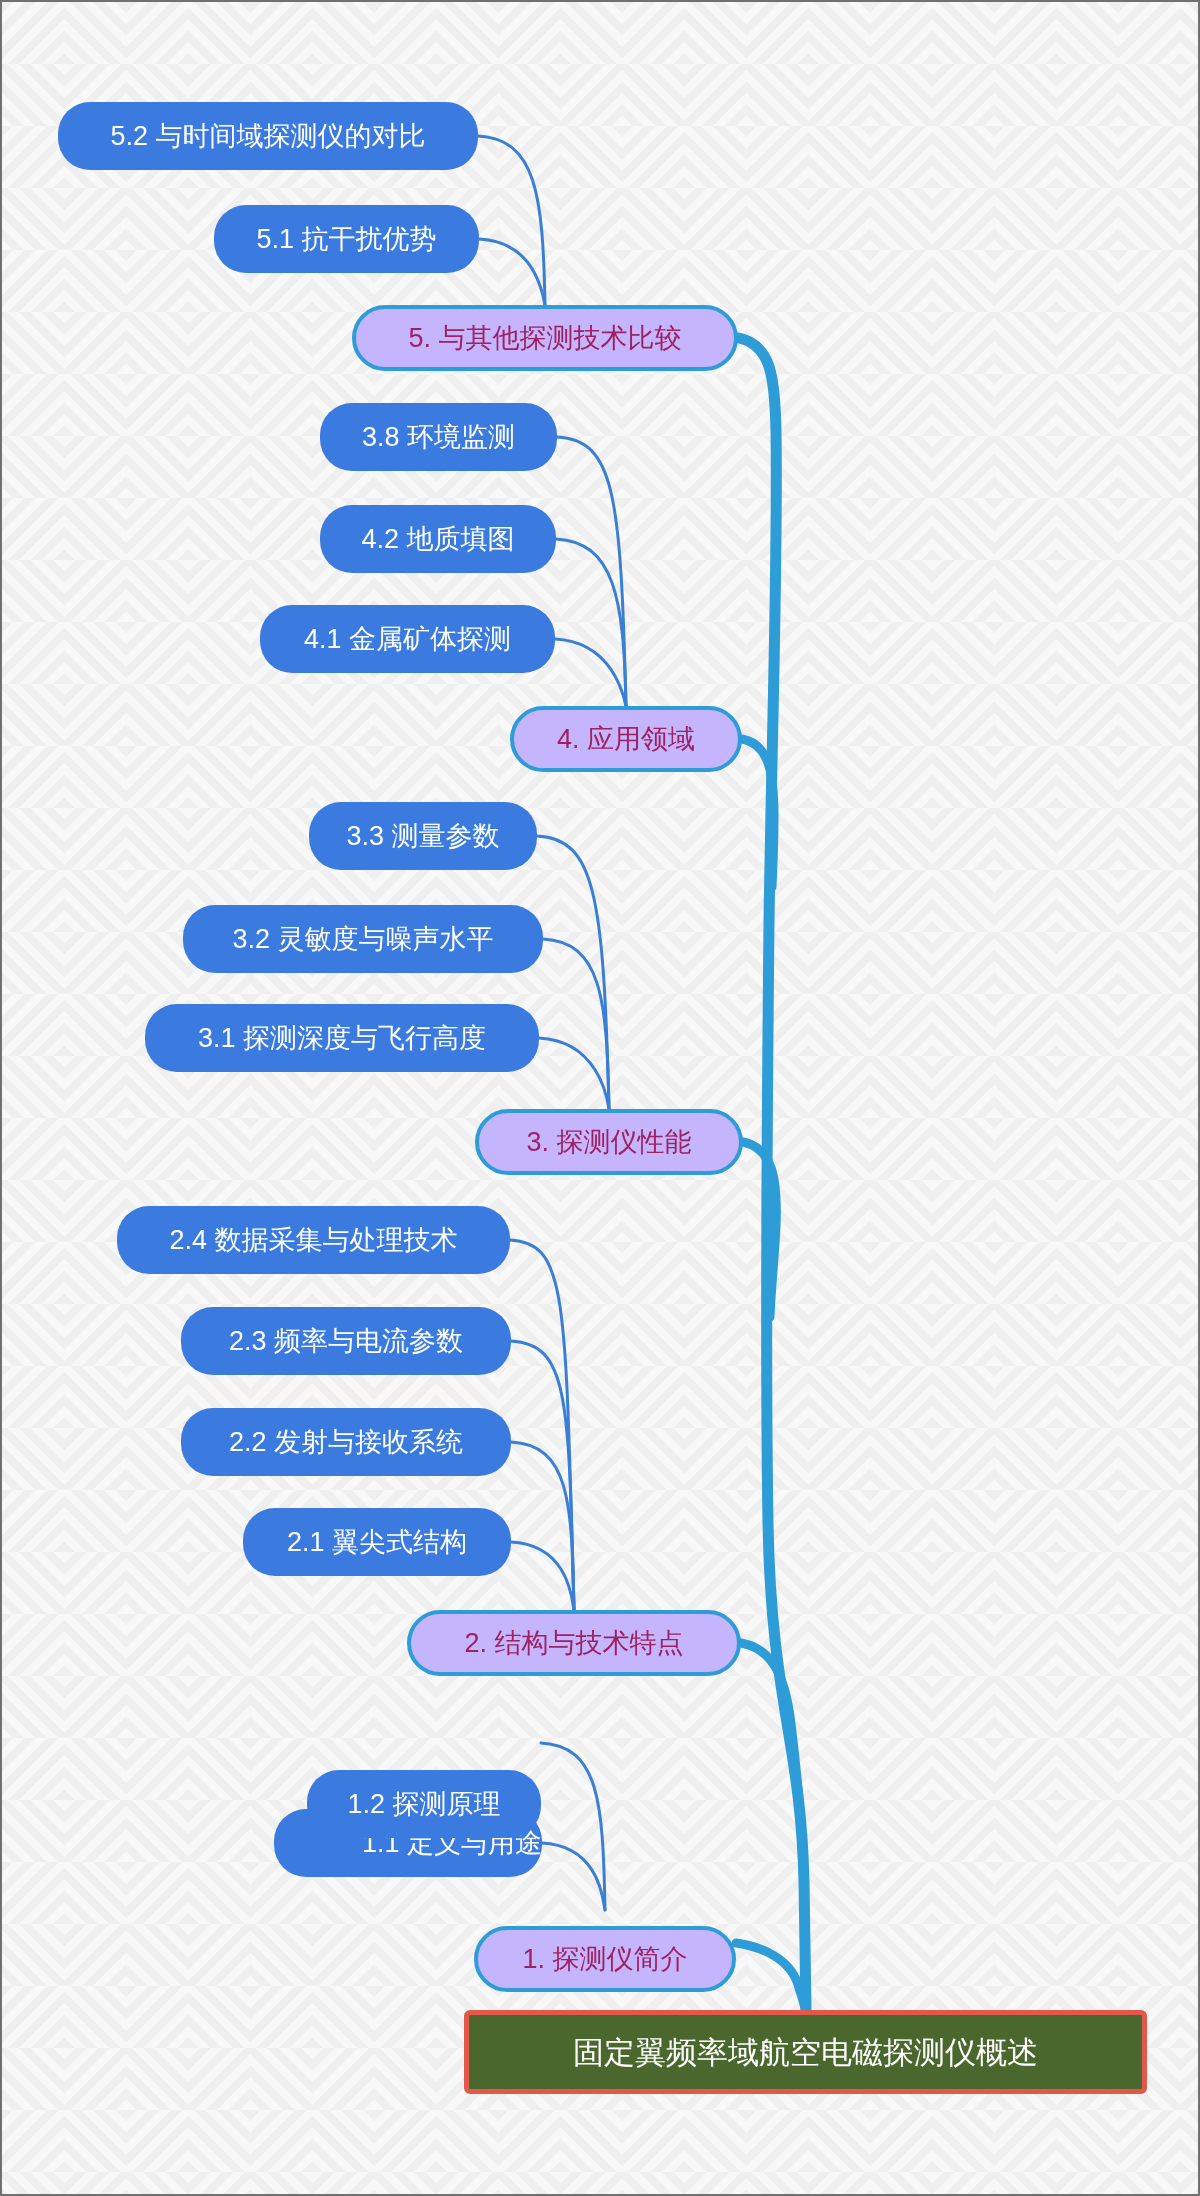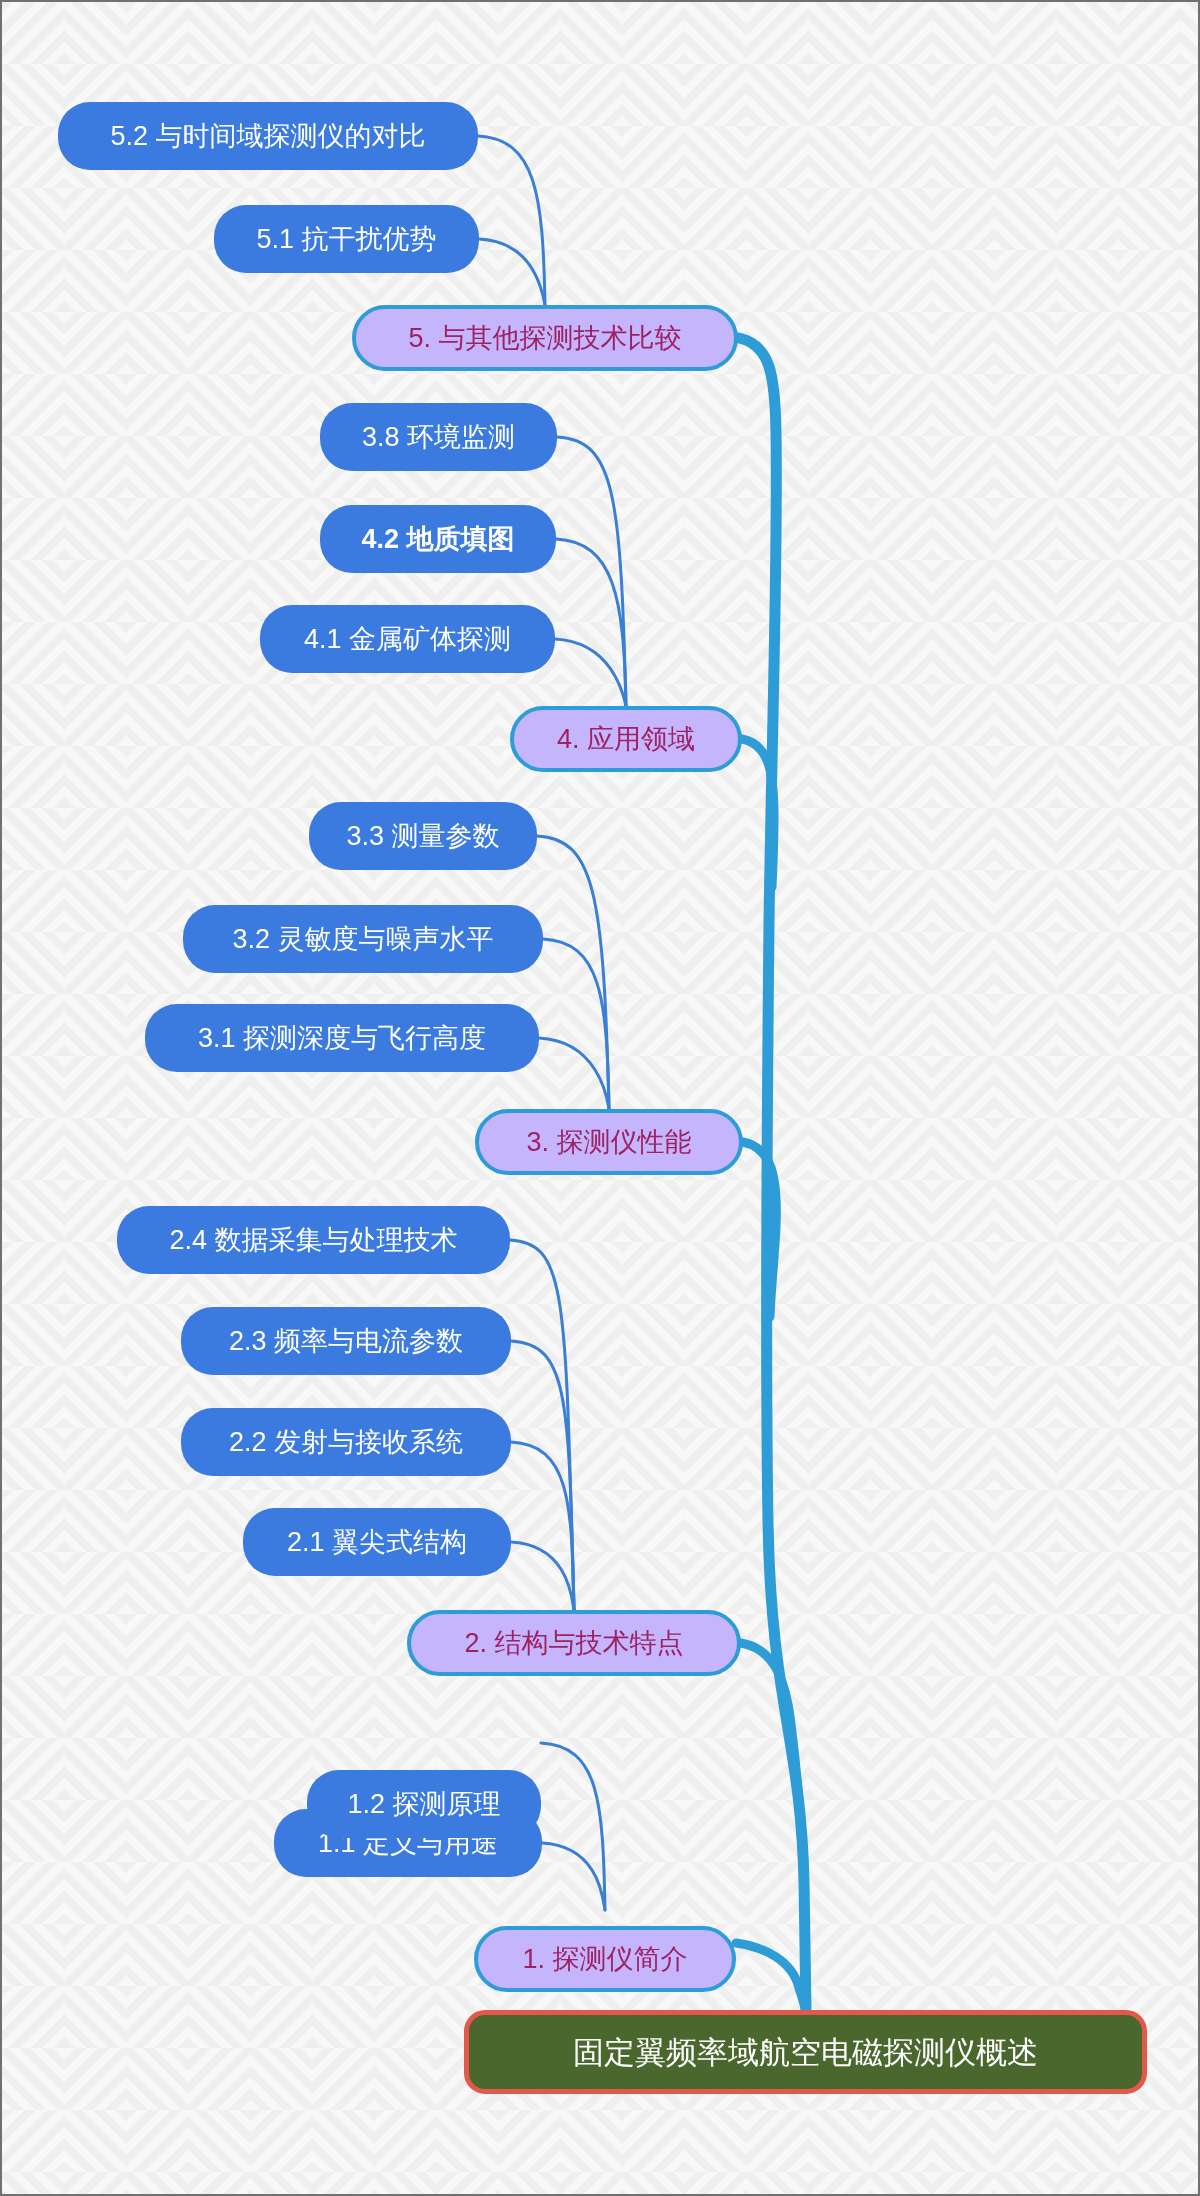--- a/index.html
+++ b/index.html
@@ -29,21 +29,21 @@
     background:#c4b5fd;
     border:4px solid #2E9CD6;
     color:#9E2162;
     border-radius:34px;
     font-size:27px;
   }
   .node.root{
     background:#4A682D;
     border:5px solid #E2594B;
     color:#FFFFFF;
-    border-radius:21px;
+    border-radius:6px;
     font-size:31px;
   }
 </style>
 </head>
 <body>
 
 <div class="stage">
 
   <svg class="canvas" width="1200" height="2196">
     <defs>
@@ -80,21 +80,21 @@
         <path d="M 535 834 C 593 837, 601.5357142857143 892, 607 1107" stroke="#3A7FD4" stroke-width="3"></path>
         <path d="M 553 637 C 611 640, 622 695, 624 704" stroke="#3A7FD4" stroke-width="3"></path>
         <path d="M 554 537 C 612 540, 622 595, 624 704" stroke="#3A7FD4" stroke-width="3"></path>
         <path d="M 555 435 C 613 438, 618.6785714285714 493, 624 704" stroke="#3A7FD4" stroke-width="3"></path>
         <path d="M 477 237 C 535 240, 541 295, 543 303" stroke="#3A7FD4" stroke-width="3"></path>
         <path d="M 476 134 C 534 137, 541 192, 543 303" stroke="#3A7FD4" stroke-width="3"></path>
       </g>
   </svg>
 
   <div id="nodes">
-      <div class="node child" style="left: 272px; top: 1807px; width: 268px; height: 68px;">
+      <div class="node child" style="left: 272px; top: 1807px; width: 268px; height: 68px; justify-content: flex-end;">
         <span>1.1 定义与用途</span>
       </div>
       <div class="node child" style="left: 305px; top: 1768px; width: 234px; height: 68px;">
         <span>1.2 探测原理</span>
       </div>
       <div class="node section" style="left: 472px; top: 1908px; width: 262px; height: 66px; margin-top: 16px;">
         <span>1. 探测仪简介</span>
       </div>
       <div class="node child" style="left: 241px; top: 1506px; width: 268px; height: 68px; align-items: center;">
         <span>2.1 翼尖式结构</span>
@@ -119,21 +119,21 @@
       </div>
       <div class="node child" style="left: 307px; top: 800px; width: 228px; height: 68px;">
         <span>3.3 测量参数</span>
       </div>
       <div class="node section" style="left: 473px; top: 1107px; width: 268px; height: 66px;">
         <span>3. 探测仪性能</span>
       </div>
       <div class="node child" style="left: 258px; top: 603px; width: 295px; height: 68px;">
         <span>4.1 金属矿体探测</span>
       </div>
-      <div class="node child" style="left: 318px; top: 503px; width: 236px; height: 68px; font-weight: bold;">
+      <div class="node child" style="left: 318px; top: 503px; width: 236px; height: 68px;">
         <span>4.2 地质填图</span>
       </div>
       <div class="node child" style="left: 318px; top: 401px; width: 237px; height: 68px;">
         <span>3.8 环境监测</span>
       </div>
       <div class="node section" style="left: 508px; top: 704px; width: 232px; height: 66px;">
         <span>4. 应用领域</span>
       </div>
       <div class="node child" style="left: 212px; top: 203px; width: 265px; height: 68px;">
         <span>5.1 抗干扰优势</span>

